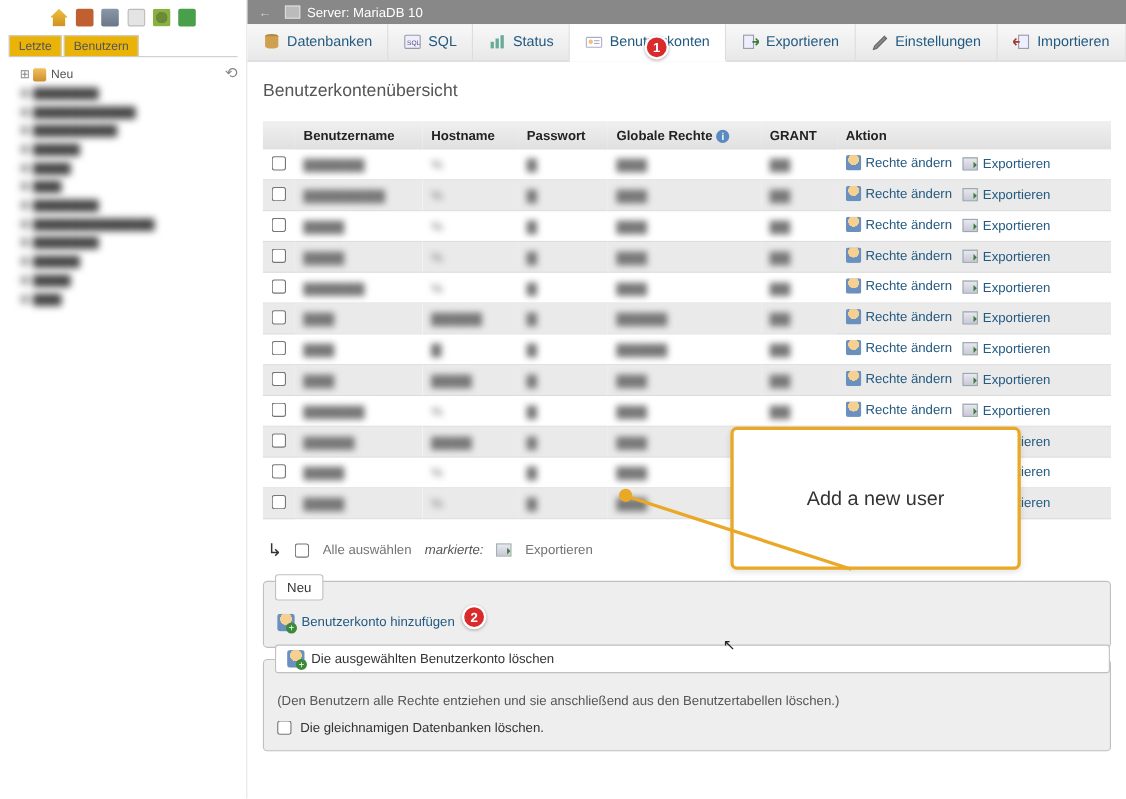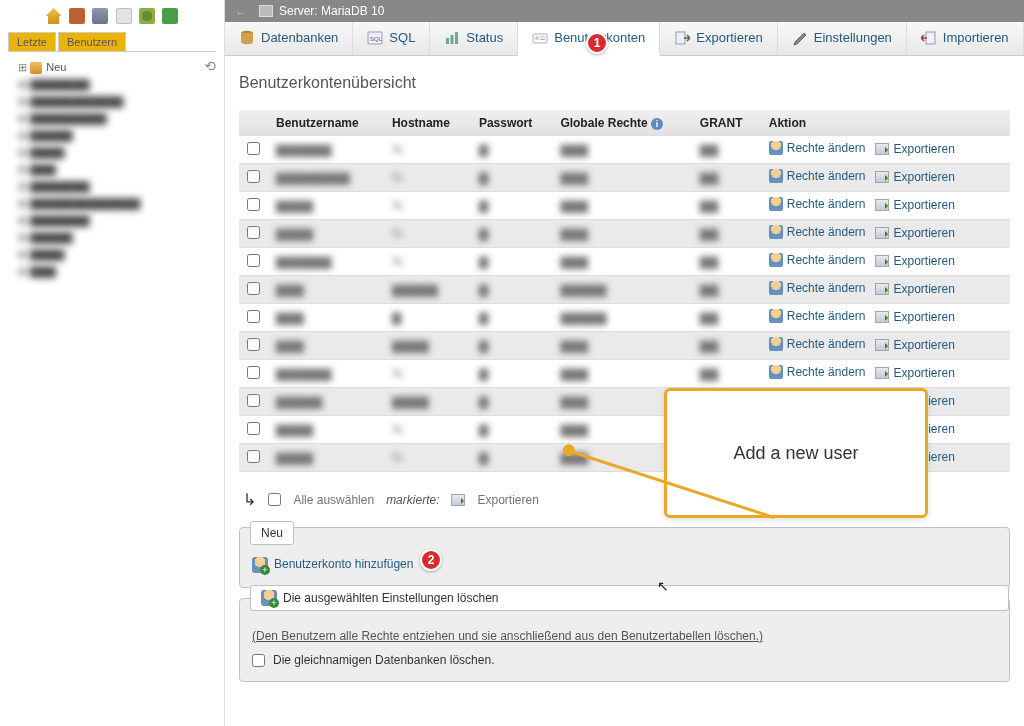--- a/index.html
+++ b/index.html
@@ -57,21 +57,21 @@
 .bulk-row a { color:#737373; text-decoration:none; }
 .bulk-row .marked { color:#555; font-style:italic; }
 .fieldset { border:1px solid #c0c0c0; border-radius:4px; margin-top:10px; background:#eee; }
 .fieldset .legend { display:inline-block; background:#fff; border:1px solid #c0c0c0; padding:4px 10px; margin:-12px 0 0 10px; font-size:12px; color:#333; position:relative; top:-2px; border-radius:3px; }
 .fieldset .fs-body { padding:10px 12px 14px 12px; font-size:12px; color:#333; }
 .add-user-row { display:flex; align-items:flex-start; gap:6px; position:relative; }
 .add-user-row a { color:#235a81; text-decoration:none; }
 .ic-user-add { display:inline-block; width:16px; height:16px; background:radial-gradient(circle at 50% 30%,#f5d090 38%,transparent 40%),#6a90c0; border-radius:3px; position:relative; }
 .ic-user-add::after { content:"+"; position:absolute; right:-2px; bottom:-2px; color:#fff; background:#3a8a3a; width:10px; height:10px; border-radius:50%; font-size:9px; line-height:10px; text-align:center; }
 .delete-fs .legend { display:flex; align-items:center; gap:6px; }
-.note { color:#555; margin:6px 0 10px 0;text-decoration:underline; }
+.note { color:#555; margin:6px 0 10px 0; }
 .cb-row { display:flex; align-items:center; gap:8px; }
 .callout { position:absolute; top:388px; right:96px; width:264px; height:130px; background:#fff; border:3px solid #eaa827; border-radius:6px; display:flex; align-items:center; justify-content:center; font-size:18px; color:#333; box-shadow:0 2px 6px rgba(0,0,0,.12); }
 .callout-line { position:absolute; top:516px; right:250px; width:220px; height:3px; background:#eaa827; transform-origin:right center; transform:rotate(18deg); }
 .callout-line::after { content:""; position:absolute; left:-2px; top:-5px; width:12px; height:12px; background:#eaa827; border-radius:50%; }
 .cursor { position:absolute; top:578px; left:432px; font-size:14px; color:#222; }
 input[type=checkbox] { width:13px; height:13px; }
 .info-icon { display:inline-block; width:12px; height:12px; background:#5b8ac0; color:#fff; border-radius:50%; font-size:9px; text-align:center; line-height:12px; vertical-align:middle; }
 </style>
 </head>
 <body>
@@ -314,21 +314,21 @@
             <span class="ic-user-add"></span>
             <a href="#">Benutzerkonto hinzufügen</a>
             <div class="badge badge2">2</div>
           </div>
         </div>
       </div>
 
       <div class="fieldset delete-fs">
         <div class="legend">
           <span class="ic-user-add"></span>
-          <span>Die ausgewählten Einstellungen löschen</span>
+          <span>Die ausgewählten Benutzerkonto löschen</span>
         </div>
         <div class="fs-body">
           <div class="note">(Den Benutzern alle Rechte entziehen und sie anschließend aus den Benutzertabellen löschen.)</div>
           <div class="cb-row">
             <input type="checkbox" style="">
             <span>Die gleichnamigen Datenbanken löschen.</span>
           </div>
         </div>
       </div>
     </div>

